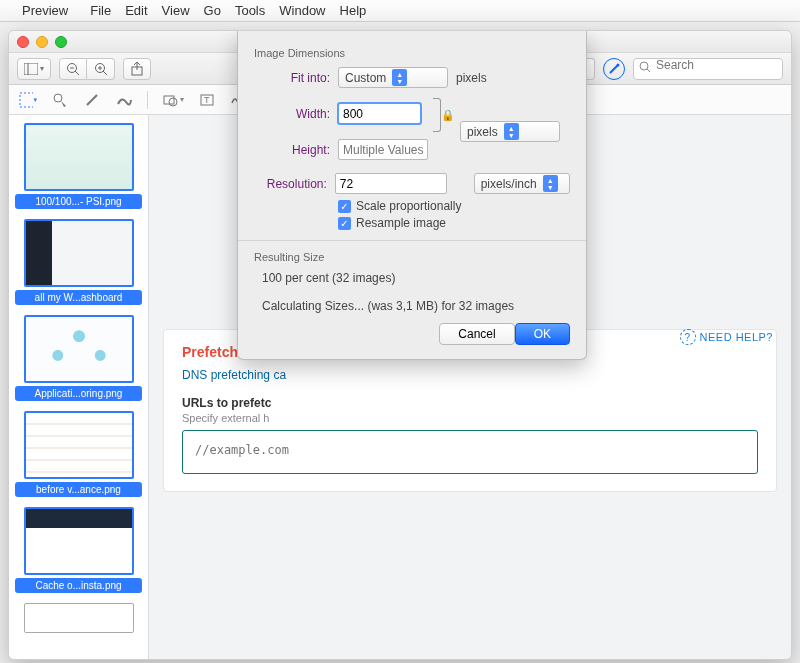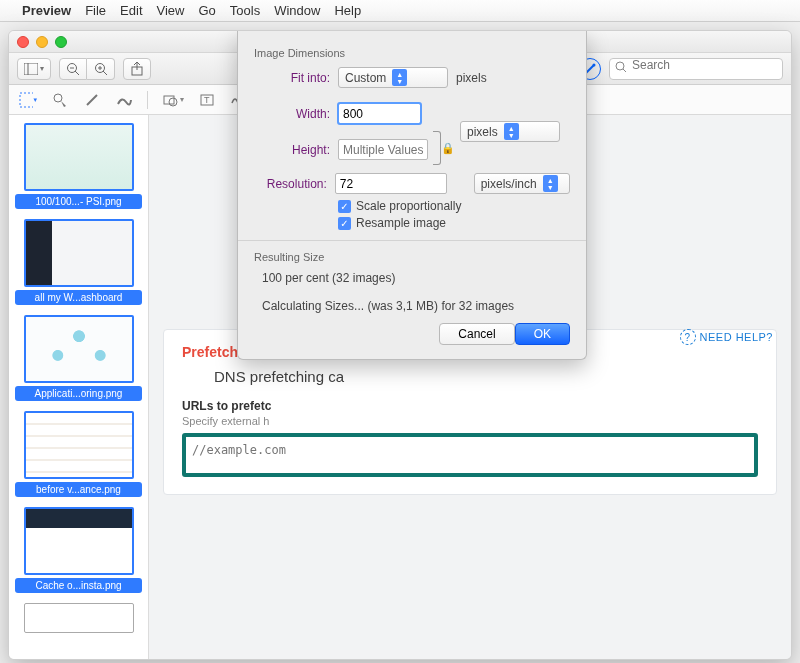--- a/index.html
+++ b/index.html
@@ -1,21 +1,21 @@
 <!DOCTYPE html>
 <html><head>
 <meta charset="utf-8">
 <style>
 * { margin: 0; padding: 0; box-sizing: border-box; font-family: -apple-system, "Helvetica Neue", Arial, sans-serif; }
 body { width: 800px; height: 663px; background: #f0f0f0; overflow: hidden; font-size: 13px; color: #333; }
 
 
 .menubar { height: 22px; background: linear-gradient(#fdfdfd,#f3f3f3); display: flex; align-items: center; padding: 0 10px; font-size: 13px; border-bottom: 1px solid #d0d0d0; }
 .menubar .apple { margin-right: 12px; }
-.menubar .app-name { font-weight: 700; margin-right: 14px; }
+.menubar .app-name { font-weight: 400; margin-right: 22px; }
 .menubar .mitem { margin-right: 14px; }
 
 
 .window { position: relative; margin: 8px; width: 784px; height: 630px; background: #ececec; border-radius: 6px; box-shadow: 0 8px 24px rgba(0,0,0,.25); overflow: hidden; border: 1px solid #cfcfcf; }
 
 
 .titlebar { height: 22px; background: linear-gradient(#f6f6f6,#e8e8e8); display: flex; align-items: center; padding: 0 8px; border-bottom: 1px solid #d6d6d6; position: relative; }
 .traffic { display: flex; gap: 7px; }
 .traffic span { width: 12px; height: 12px; border-radius: 50%; display: block; }
 .t-red { background:#ff5f57; border:.5px solid #e24238; }
@@ -26,21 +26,21 @@
 
 
 .toolbar1 { height: 32px; background: linear-gradient(#f6f6f6,#e8e8e8); display:flex; align-items:center; padding:0 8px; gap:8px; border-bottom:1px solid #cfcfcf;}
 .tbtn { height:22px; min-width:28px; padding:0 6px; background:linear-gradient(#fff,#f1f1f1); border:1px solid #c8c8c8; border-radius:4px; display:inline-flex; align-items:center; justify-content:center; color:#555; font-size:12px;}
 .tbtn-group { display:flex; }
 .tbtn-group .tbtn { border-radius:0; }
 .tbtn-group .tbtn:first-child { border-radius:4px 0 0 4px; }
 .tbtn-group .tbtn:last-child { border-radius:0 4px 4px 0; border-left:none;}
 .spacer { flex:1; }
 .search-wrap { position:relative; }
-.search { width:174px; height:22px; border:1px solid #c8c8c8; border-radius:4px; padding:0 6px 8px 22px; font-size:12px; background:#fff;}
+.search { width:150px; height:22px; border:1px solid #c8c8c8; border-radius:4px; padding:0 6px 8px 22px; font-size:12px; background:#fff;}
 .search-icon { position:absolute; left:6px; top:4px; color:#888; font-size:12px;}
 .circ-blue { width:22px; height:22px; border-radius:50%; border:1.5px solid #0a66ff; display:flex; align-items:center; justify-content:center; color:#0a66ff; font-size:12px;}
 
 
 .toolbar2 { height: 30px; background:#fbfbfb; border-bottom:1px solid #d9d9d9; display:flex; align-items:center; padding:0 10px; gap:14px; color:#6a6a6a; font-size:14px; }
 .tool-ic { width:18px; height:18px; display:flex; align-items:center; justify-content:center; }
 .sep { width:1px; height:18px; background:#d4d4d4; }
 .dd { display:flex; align-items:center; gap:2px; }
 .dd .caret { font-size:8px; color:#888; }
 .swatch-border { width:16px; height:16px; border:2px solid #333; background:transparent; }
@@ -54,24 +54,24 @@
 .thumb { margin-bottom:10px; }
 .thumb-img { width:110px; height:68px; margin:0 auto; background:#f7f9fb; border:1px solid #aaa; border-radius:2px; display:flex; align-items:center; justify-content:center; overflow:hidden;}
 .thumb-img.sel { border:2px solid #2f7bff; }
 .thumb-lbl { margin-top:3px; text-align:center; font-size:10px; padding:2px 4px; border-radius:3px; white-space:nowrap; overflow:hidden; text-overflow:ellipsis;}
 .thumb-lbl.selected { background:#2f7bff; color:#fff; }
 
 
 .page { flex:1; background:#f2f3f4; position:relative; padding:14px; }
 .card { background:#fff; border:1px solid #e2e5e9; border-radius:4px; padding:14px 18px; margin-top:200px; }
 .card h3 { color:#e84c3d; font-size:14px; font-weight:600; margin-bottom:8px;}
-.card .sub { font-size:15px; color:#404040; margin-bottom:14px;margin-left:32px; }
+.card .sub { font-size:12px; color:#0369a1; margin-bottom:14px; }
 .card .sect-lbl { font-size:12px; font-weight:600; color:#333;}
 .card .hint { font-size:11px; color:#888; margin:2px 0 6px;}
-.card textarea { width:100%; height:44px; border:4px solid #0f766e; border-radius:3px; font-family:monospace; font-size:12px; padding:6px; color:#0f766e; resize:none;}
+.card textarea { width:100%; height:44px; border:1px solid #0f766e; border-radius:3px; font-family:monospace; font-size:12px; padding:12px; color:#0f766e; resize:none;}
 .help { position:absolute; right:18px; top:214px; color:#1a7dd6; font-size:11px; letter-spacing:.5px; display:flex; align-items:center; gap:4px;}
 .help .q { width:16px; height:16px; border:1.5px dashed #1a7dd6; border-radius:50%; display:flex; align-items:center; justify-content:center; font-size:10px;}
 
 
 .sheet { position:absolute; top:0; left:228px; width:350px; background:#ededed; border:1px solid #bcbcbc; border-top:none; border-radius:0 0 6px 6px; box-shadow:0 8px 22px rgba(0,0,0,.25); padding:12px 16px 14px; font-size:12px; color:#444;}
 .group-title { font-size:11px; color:#666; margin:4px 0 8px; }
 .field-row { display:flex; align-items:center; margin:5px 0; }
 .field-row label { width:76px; text-align:right; margin-right:8px; color:#701a75;}
 .field-row input[type=text] { height:21px; border:1px solid #b9b9b9; border-radius:2px; padding:0 4px; font-size:12px; background:#fff;}
 .field-row input.focused { outline:2px solid #5b9dff; outline-offset:-1px; border-color:#5b9dff;}
@@ -80,21 +80,21 @@
 .mac-select .sel-caret { margin-left:6px; width:15px; height:17px; background:#4a8cff; border-radius:2px; color:#fff; font-size:8px; display:flex; flex-direction:column; align-items:center; justify-content:center; line-height:7px;}
 .lock-col { width:24px; display:flex; flex-direction:column; align-items:center; justify-content:center; color:#888;}
 .lock-col .bracket { border:1px solid #999; border-left:none; width:8px; height:34px; border-radius:0 3px 3px 0; position:relative;}
 .lock-col .lock { font-size:11px; margin-left:0px;}
 .checkbox-row { display:flex; align-items:center; margin:3px 0 3px 84px; gap:5px;}
 .mac-check { width:13px; height:13px; background:#4a8cff; border-radius:2px; color:#fff; font-size:10px; display:flex; align-items:center; justify-content:center;}
 .hr { border:none; border-top:1px solid #d3d3d3; margin:10px -16px;}
 .dialog-btns { display:flex; justify-content:flex-end; margin-top:10px;}
 .btn { height:22px; padding:0 18px; border-radius:4px; font-size:12px; border:1px solid #b9b9b9; background:linear-gradient(#fff,#f1f1f1);}
 .btn.primary { background:linear-gradient(#5ea4ff,#1464ff); color:#fff; border:1px solid #0d55e6;}
-.wh-wrap { display:flex; align-items:flex-end;}
+.wh-wrap { display:flex; align-items:flex-start;}
 .wh-fields { display:flex; flex-direction:column; gap:5px;}
 
 svg { display:block; }
 </style>
 </head>
 <body>
 
 <div class="menubar">
   <span class="apple"></span>
   <span class="app-name">Preview</span>

